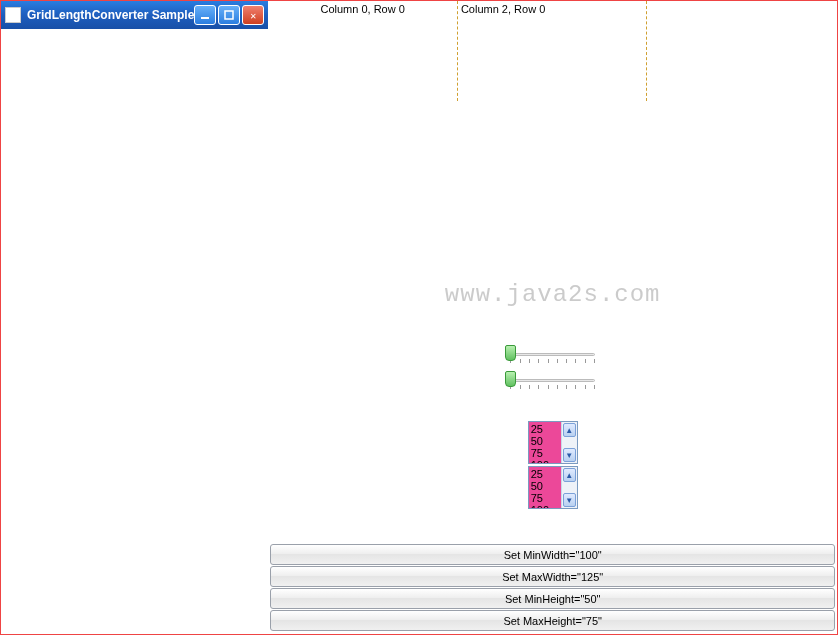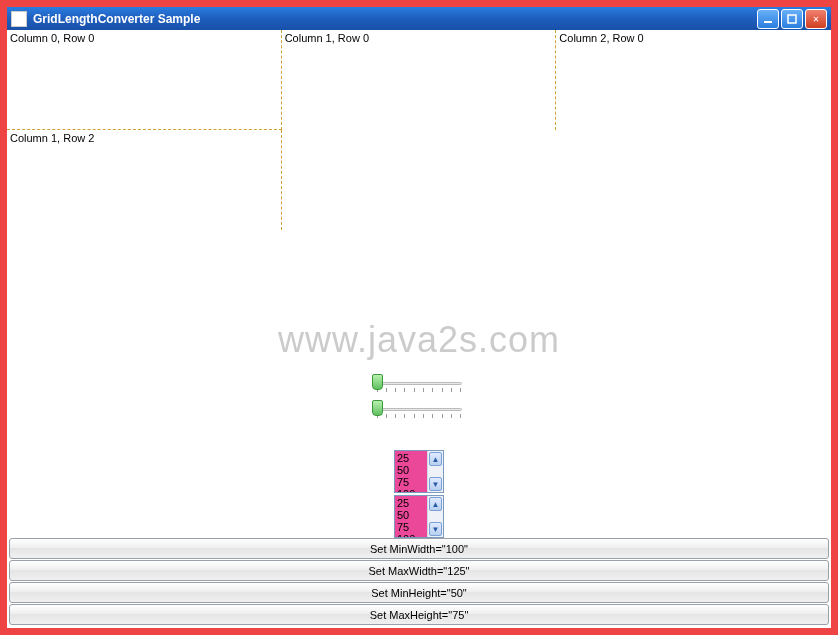--- a/index.html
+++ b/index.html
@@ -7,24 +7,24 @@
       font-family: Tahoma, Arial, sans-serif;
       font-size: 11px;
       background: #ffffff;
       width: 838px;
       height: 635px;
       overflow: hidden;
     }
     .window {
       width: 838px;
       height: 635px;
-      border: 7px solid #ef4444;
+      border: 1px solid #ef4444;
       background: #ffffff;
       display: flex;
-      flex-direction: column;
+      flex-direction: row;
     }
     .titlebar {
       height: 28px;
       background: linear-gradient(to bottom, #2a7de0 0%, #1e5ebe 50%, #1850a8 100%);
       display: flex;
       align-items: center;
       padding: 0 4px;
       color: #ffffff;
       font-size: 12px;
     }
@@ -71,45 +71,44 @@
     }
     .grid-cell {
       position: relative;
       color: #000000;
       font-size: 11px;
       padding: 2px 3px 0 3px;
       border: 1px dashed #d0a030;
       border-top: none;
       border-left: none;
     }
-    .grid-cell:nth-child(3n+1) { border-left: none; }
+    .grid-cell:nth-child(3n+1) { border-left: none; text-align: center; }
     .grid-cell:nth-child(-n+3) { border-top: none; }
     .grid-cell:nth-child(3n) { border-right: none; }
     .grid-cell:nth-last-child(-n+3) { border-bottom: none; }
 
     .middle {
       flex: 1;
       display: flex;
       flex-direction: column;
       align-items: center;
       position: relative;
       padding-top: 40px;
     }
 
     .watermark {
       position: absolute;
       top: -20px;
       left: 50%;
       transform: translateX(-50%);
-      font-size: 36px;
+      font-size: 24px;
       color: rgba(160,160,160,0.55);
-      font-family: Liberation Sans, sans-serif;
+      font-family: Liberation Mono, monospace;
       pointer-events: none;
       letter-spacing: 1px;
-      margin-top: 9px;
     }
 
     .slider {
       width: 95px;
       height: 22px;
       position: relative;
       margin: 2px 0;
     }
     .slider-track {
       position: absolute;
@@ -218,23 +217,21 @@
       <div class="win-btn close">
         <span>✕</span>
       </div>
     </div>
   </div>
 
   <div class="client">
 
     <div class="grid-area">
       <div class="grid-cell">Column 0, Row 0</div>
-      <div class="grid-cell">Column 1, Row 0</div>
       <div class="grid-cell">Column 2, Row 0</div>
-      <div class="grid-cell">Column 1, Row 2</div>
     </div>
 
     <div class="middle">
       <div class="watermark">www.java2s.com</div>
 
       <div class="slider">
         <div class="slider-track"></div>
         <div class="slider-ticks">
             <span></span>
             <span></span>

